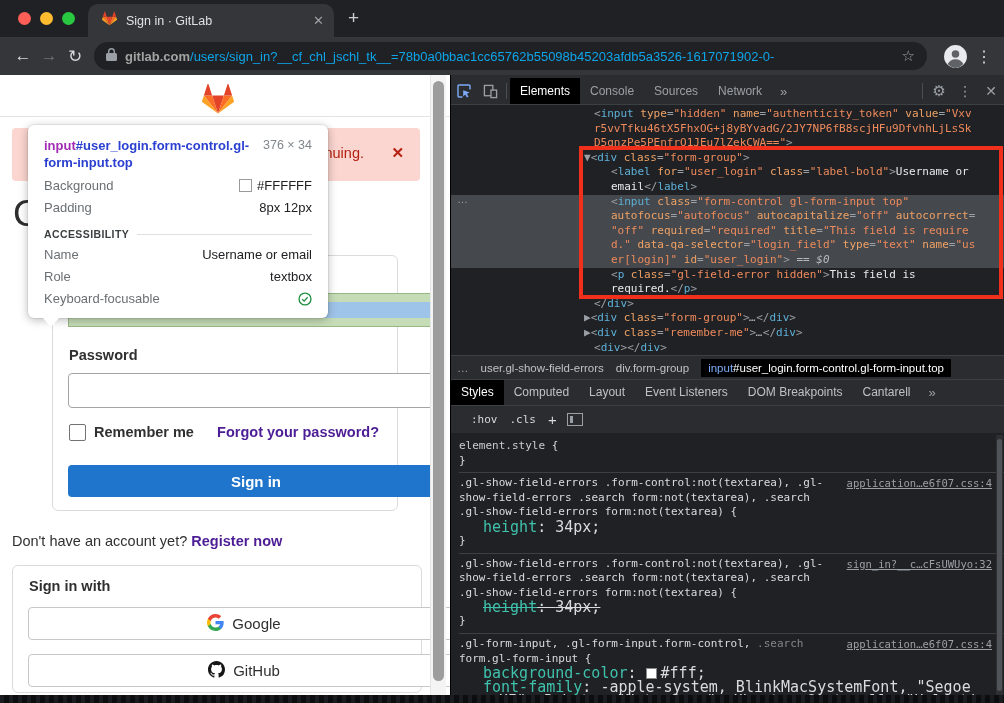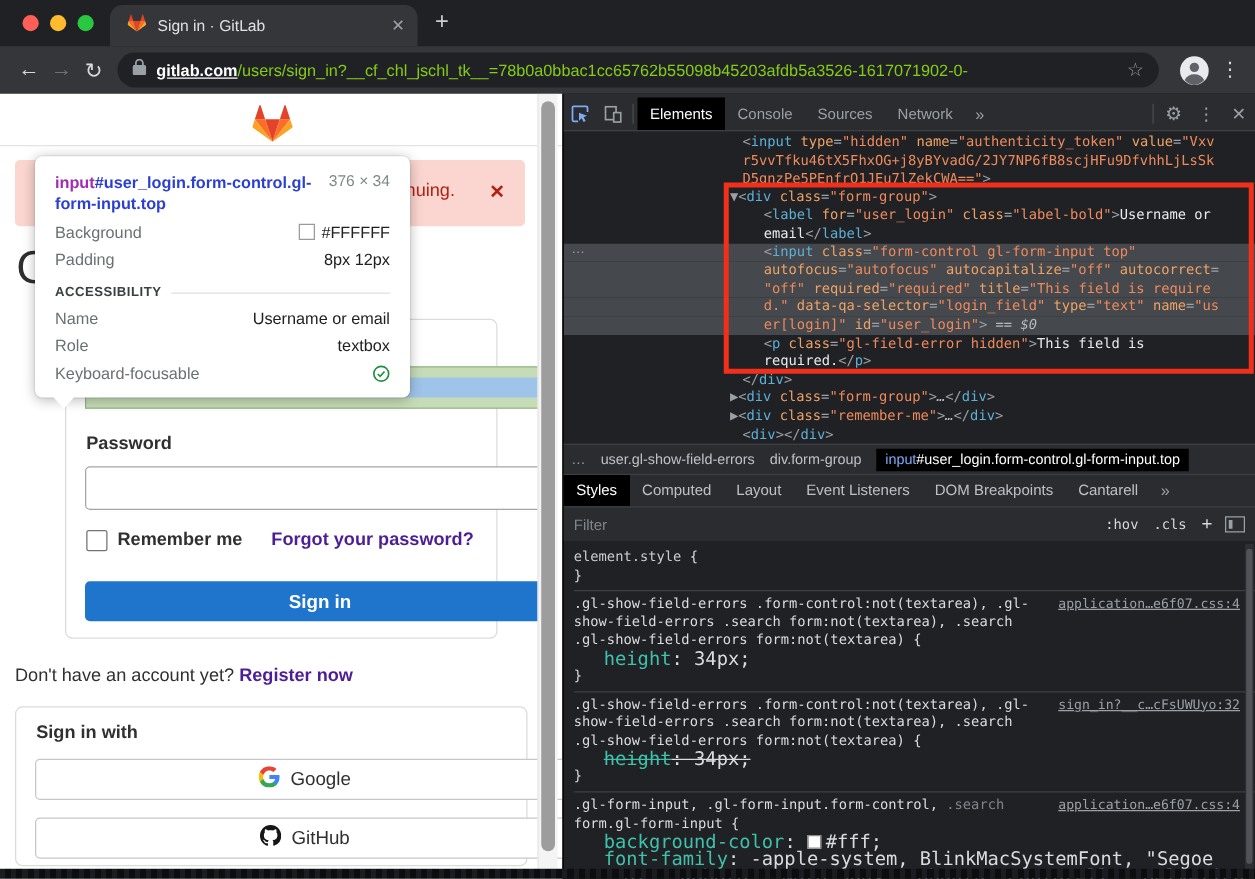--- a/index.html
+++ b/index.html
@@ -13,21 +13,21 @@
   .tab{position:absolute;left:88px;top:4px;width:246px;height:33px;background:#35363a;border-radius:10px 10px 0 0;
     display:flex;align-items:center;padding:0 10px 0 14px;box-sizing:border-box;}
   .tab-title{color:#dfe1e5;font-size:12.5px;margin-left:9px;flex:1;white-space:nowrap;overflow:hidden;}
   .tab-close{color:#9aa0a6;font-size:13px;cursor:default;}
   .newtab{position:absolute;left:348px;top:7px;color:#c9cdd1;font-size:19px;}
   .navbar{position:absolute;top:37px;left:0;right:0;height:38px;background:#35363a;display:flex;align-items:center;padding:0 10px;box-sizing:border-box;}
   .nav-ic{width:26px;text-align:center;font-size:17px;color:#d6d9dc;flex:0 0 auto;}
   .nav-ic.dim{color:#6e7175;}
   .omnibox{flex:1;height:28px;margin:0 10px 0 6px;background:#202124;border-radius:14px;display:flex;align-items:center;padding:0 12px;box-sizing:border-box;min-width:0;}
   .url{font-size:13px;white-space:nowrap;overflow:hidden;flex:1;margin-left:8px;}
-  .url .host{color:#ffffff;font-weight:bold;text-decoration:underline;} .url .path{color:#84cc16;}
+  .url .host{color:#a3a3a3;font-weight:bold;} .url .path{color:#0ea5e9;}
   .star{color:#9aa0a6;font-size:15px;margin-left:8px;}
   .avatar{width:25px;height:25px;border-radius:50%;margin:0 6px;flex:0 0 auto;}
   .menu-dots{color:#d6d9dc;font-size:16px;width:20px;text-align:center;}
 
   
   .content{position:absolute;top:75px;left:0;width:1004px;height:628px;display:flex;}
 
   
   .page{position:relative;width:450px;height:628px;background:#fff;overflow:hidden;}
   .logo{position:absolute;left:201px;top:8px;}
@@ -348,21 +348,20 @@
         <span class="stab active">Styles</span>
         <span class="stab">Computed</span>
         <span class="stab">Layout</span>
         <span class="stab">Event Listeners</span>
         <span class="stab">DOM Breakpoints</span>
         <span class="stab">Cantarell</span>
         <span class="dt-more">»</span>
       </div>
 
       <div class="dt-filter">
-        <span class="filter-ph">Filter</span>
         <span class="f-ctl">:hov</span>
         <span class="f-ctl">.cls</span>
         <span class="f-plus">+</span>
         <span class="f-panelic"></span>
       </div>
 
       <div class="dt-styles">
         <div>
             <div class="rule">
               <div class="cline sline"><span class="tk-es">element.style</span><span class="tk-sel"> {</span></div>

